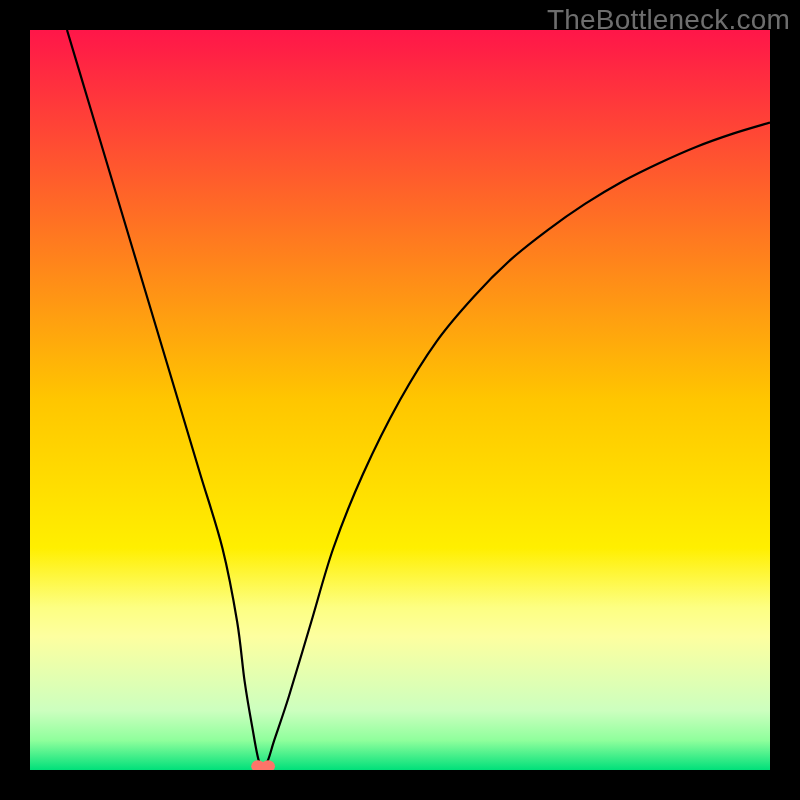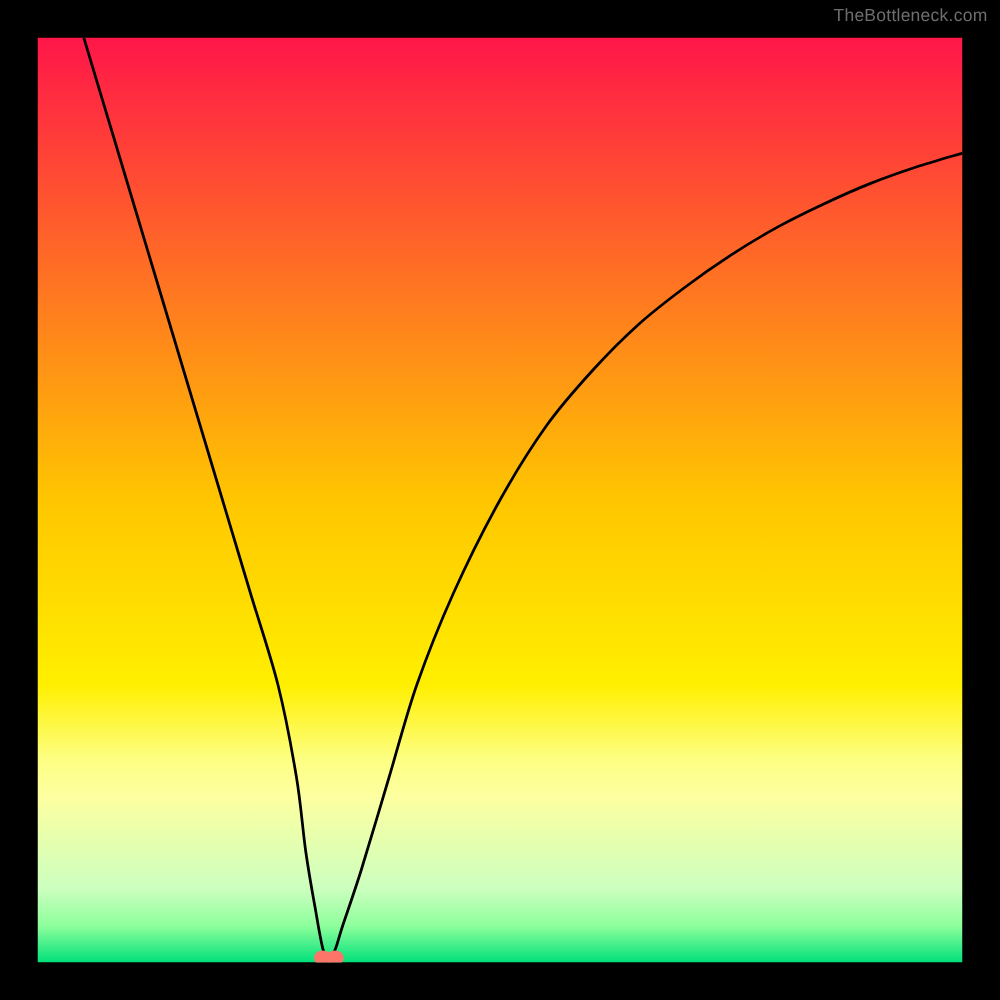--- a/index.html
+++ b/index.html
@@ -23,21 +23,21 @@
     display: block;
     position: absolute;
     left: 0;
     top: 0;
   }
   .watermark {
     position: absolute;
     top: 4px;
     right: 10px;
     color: #6e6e6e;
-    font-size: 14px;
+    font-size: 28px;
     font-weight: 500;
     letter-spacing: 0.2px;
     font-family: Arial, Helvetica, sans-serif;
   }
 </style>
 </head>
 <body>
 
 <div class="frame">
   <svg class="plot" width="740" height="740" viewBox="0 0 740 740">

